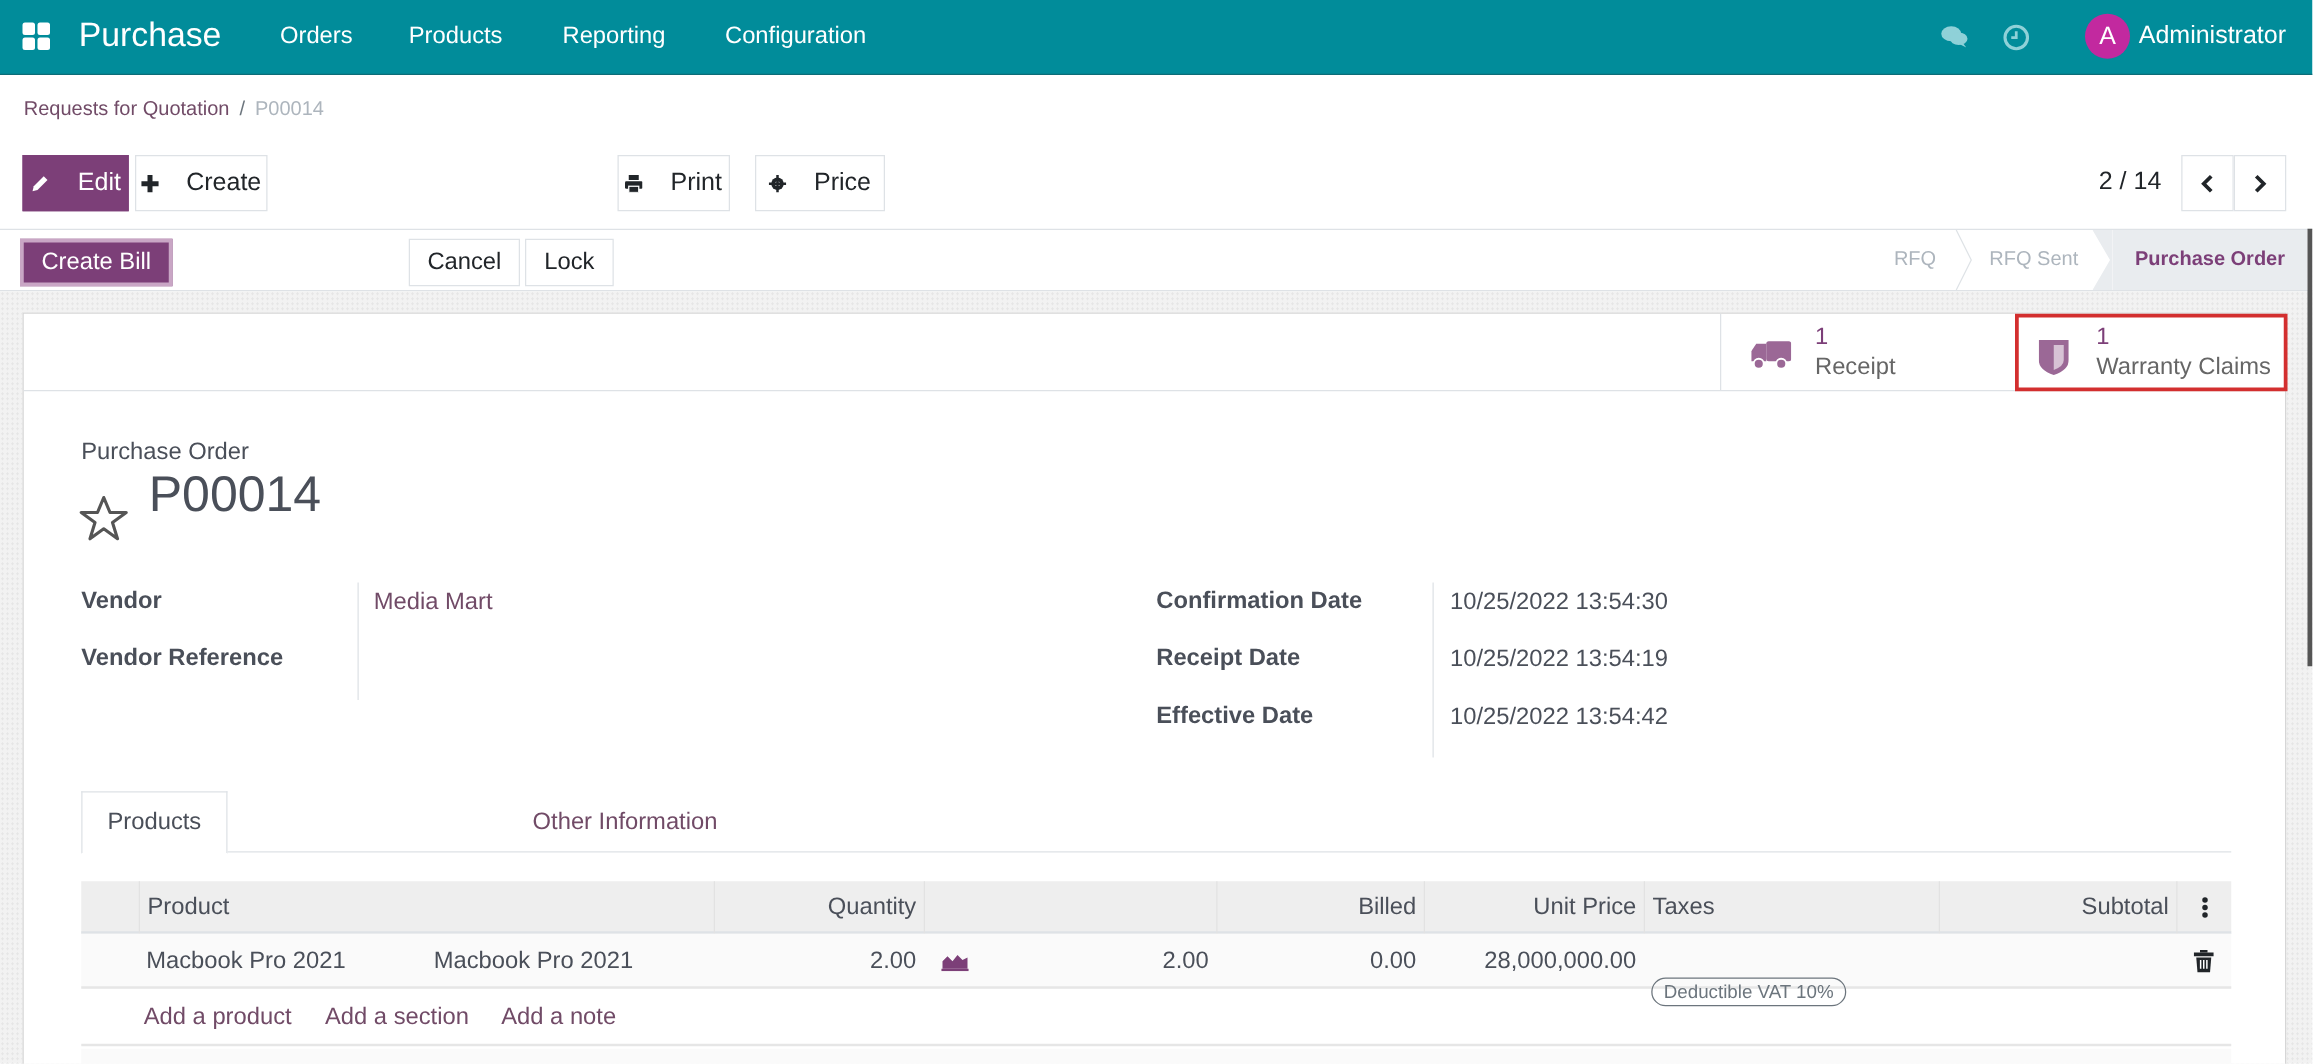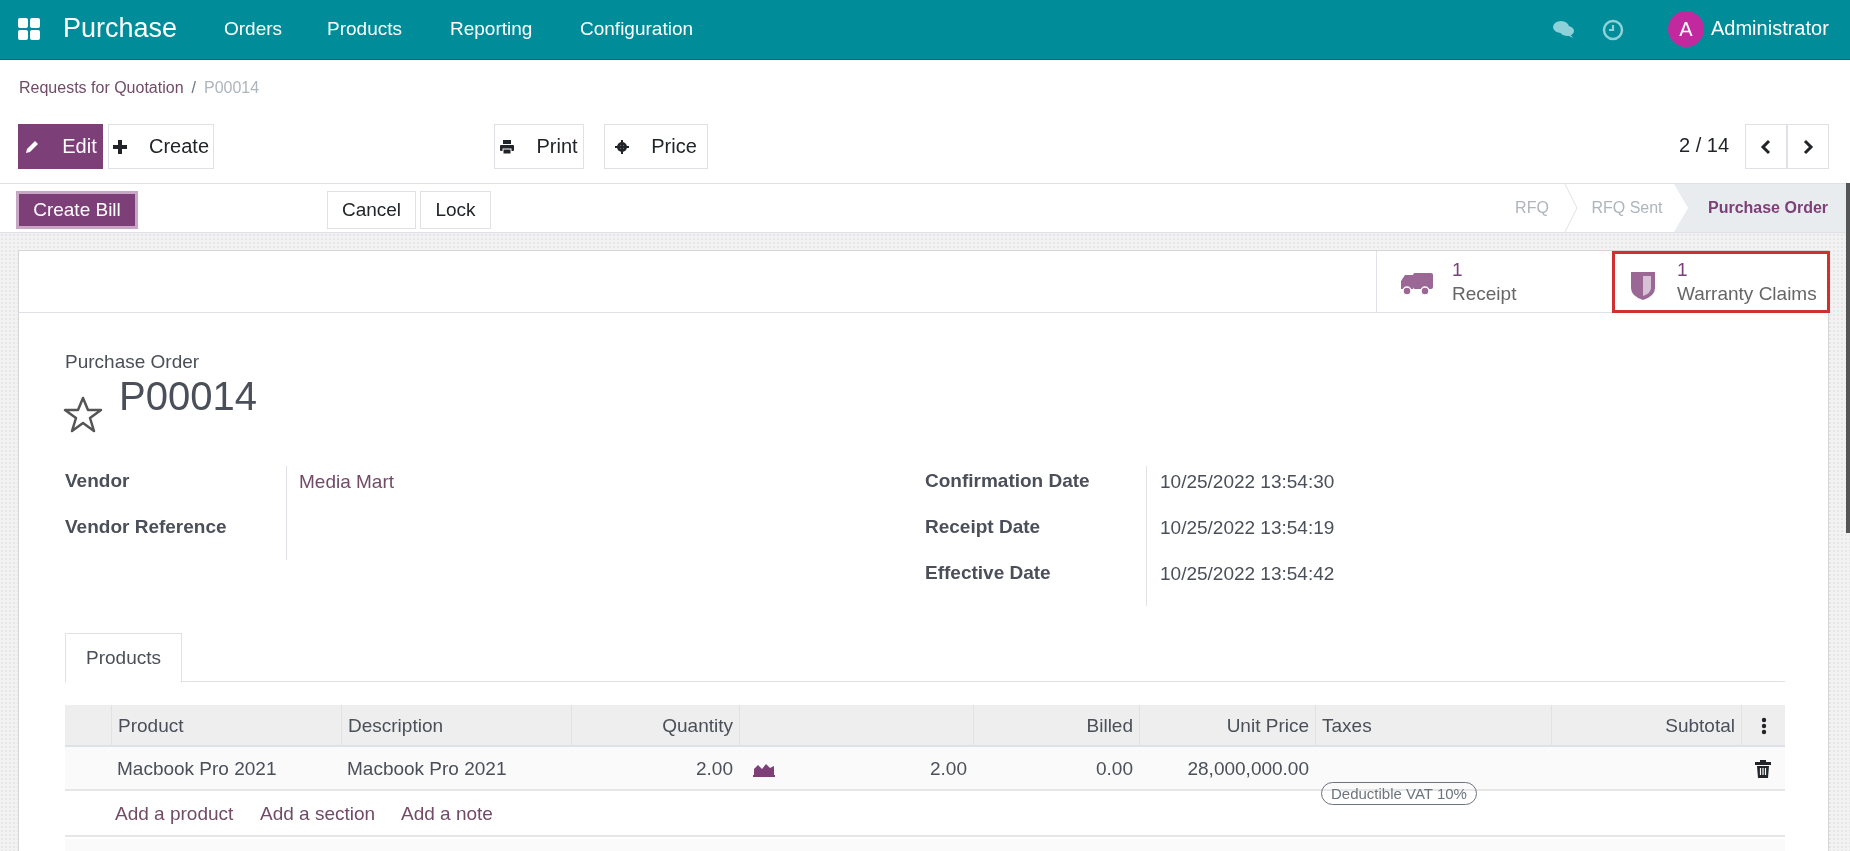--- a/index.html
+++ b/index.html
@@ -205,27 +205,27 @@
   <div class="field-label" style="left:906px;top:219px">Confirmation Date</div>
   <div class="field-value" style="left:1141px;top:220px">10/25/2022 13:54:30</div>
   <div class="field-label" style="left:906px;top:265px">Receipt Date</div>
   <div class="field-value" style="left:1141px;top:266px">10/25/2022 13:54:19</div>
   <div class="field-label" style="left:906px;top:311px">Effective Date</div>
   <div class="field-value" style="left:1141px;top:312px">10/25/2022 13:54:42</div>
   <div class="vline" style="left:1127px;top:215px;height:140px"></div>
 
   <div class="tabs">
     <div class="tab active" style="left:0;width:117px">Products</div>
+    <div class="tab" style="left:348px;width:174px">Other Information</div>
   </div>
 
   <div class="table">
     <div class="thead">
       <div class="th" style="left:0;width:46px;border-left:none"></div>
       <div class="th" style="left:46px;width:230px">Product</div>
-      <div class="th" style="left:276px;width:230px">Description</div>
       <div class="th right" style="left:506px;width:168px">Quantity</div>
       <div class="th" style="left:674px;width:66px"></div>
       <div class="th right" style="left:908px;width:166px">Billed</div>
       <div class="th right" style="left:1074px;width:176px">Unit Price</div>
       <div class="th" style="left:1250px;width:236px">Taxes</div>
       <div class="th right" style="left:1486px;width:190px">Subtotal</div>
       <div class="th" style="left:1676px;width:44px;justify-content:center">
         <svg width="6" height="18" viewBox="0 0 6 18">
             <circle cx="3" cy="3" r="2.2" fill="#212529"></circle>
             <circle cx="3" cy="9" r="2.2" fill="#212529"></circle>

